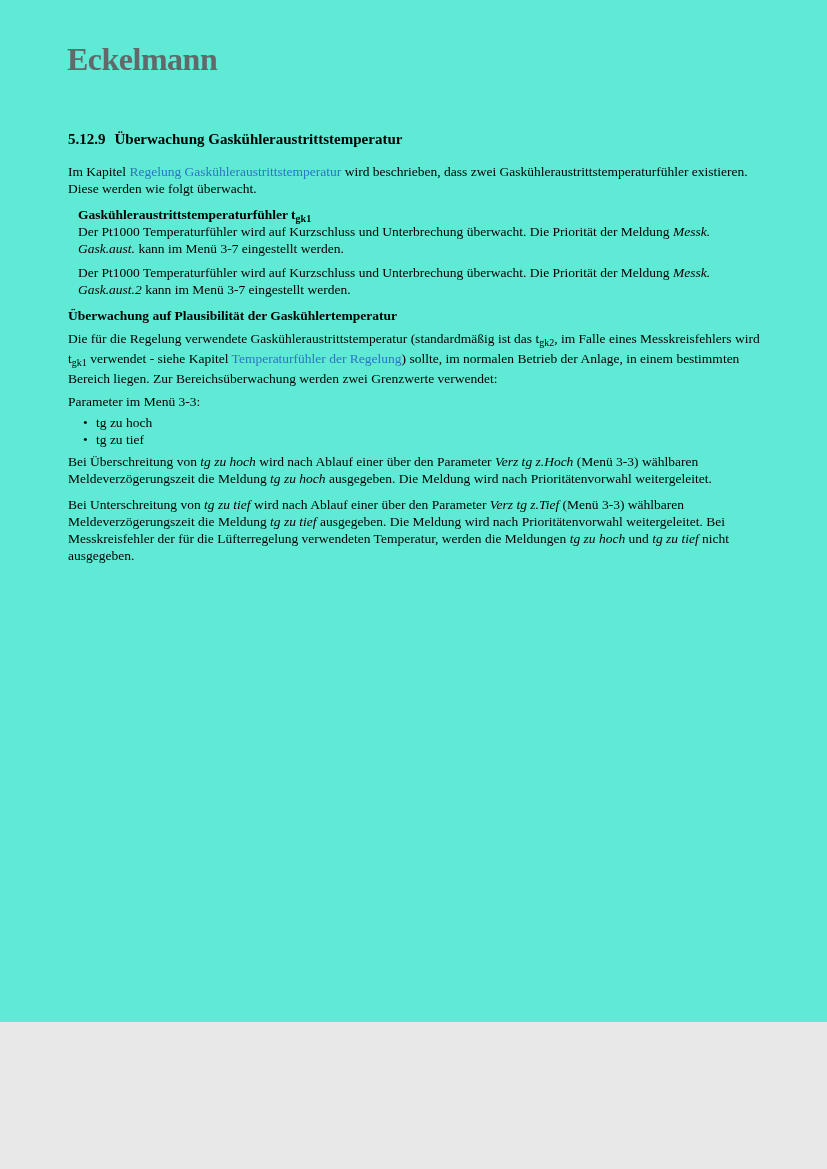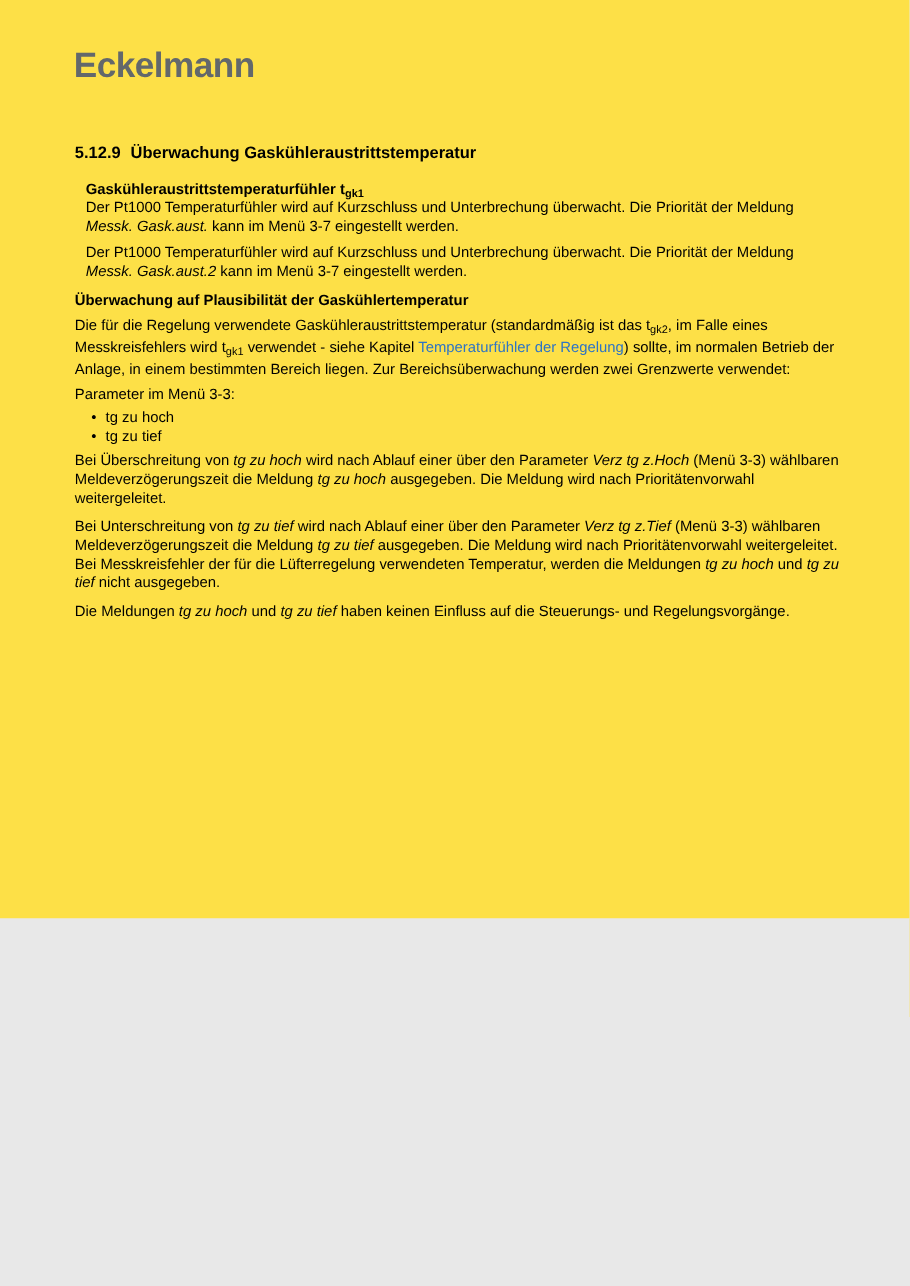--- a/index.html
+++ b/index.html
@@ -1,22 +1,22 @@
 <!DOCTYPE html>
 <html lang="de"><head>
 <meta charset="utf-8">
 <style>
   html, body { margin: 0; padding: 0; background: #e8e8e8; }
   .page {
     position: relative;
     width: 827px;
-    height: 835px;
+    height: 1022px;
     margin: 0 auto;
-    background: #fde047;
-    font-family: Liberation Sans, sans-serif;
+    background: #5eead4;
+    font-family: Liberation Serif, serif;
     color: #000000;
     overflow: hidden;
   }
   .logo {
     position: absolute;
     left: 67px;
     top: 41px;
     font-size: 32px;
     font-weight: 700;
     letter-spacing: -0.5px;
@@ -106,20 +106,21 @@
 <body>
 
 <div class="page">
 
   <div class="logo">Eckelmann</div>
 
   <div class="content">
 
     <h1 class="section-heading"><span class="num">5.12.9</span><span>Überwachung Gaskühleraustrittstemperatur</span></h1>
 
+    <p class="body para-gap"><span>Im Kapitel </span><a class="doc-link">Regelung Gaskühleraustrittstemperatur</a><span> wird beschrieben, dass zwei Gaskühleraustrittstemperaturfühler existieren. Diese werden wie folgt überwacht.</span></p>
 
     <div class="block">
       <div class="subhead"><span>Gaskühleraustrittstemperaturfühler t</span><span class="subscript">gk1</span></div>
       <p class="body"><span>Der Pt1000 Temperaturfühler wird auf Kurzschluss und Unterbrechung überwacht. Die Priorität der Meldung </span><span class="italic">Messk. Gask.aust.</span><span> kann im Menü 3-7 eingestellt werden.</span></p>
     </div>
 
     <div class="block sensor2-block">
       <p class="body"><span>Der Pt1000 Temperaturfühler wird auf Kurzschluss und Unterbrechung überwacht. Die Priorität der Meldung </span><span class="italic">Messk. Gask.aust.2</span><span> kann im Menü 3-7 eingestellt werden.</span></p>
     </div>
 
@@ -131,21 +132,20 @@
 
     <ul class="params">
       <li><span>tg zu hoch</span></li>
       <li><span>tg zu tief</span></li>
     </ul>
 
     <p class="body para-gap"><span>Bei Überschreitung von </span><span class="italic">tg zu hoch</span><span> wird nach Ablauf einer über den Parameter </span><span class="italic">Verz tg z.Hoch</span><span> (Menü 3-3) wählbaren Meldeverzögerungszeit die Meldung </span><span class="italic">tg zu hoch</span><span> ausgegeben. Die Meldung wird nach Prioritätenvorwahl weitergeleitet.</span></p>
 
     <p class="body para-gap"><span>Bei Unterschreitung von </span><span class="italic">tg zu tief</span><span> wird nach Ablauf einer über den Parameter </span><span class="italic">Verz tg z.Tief</span><span> (Menü 3-3) wählbaren Meldeverzögerungszeit die Meldung </span><span class="italic">tg zu tief</span><span> ausgegeben. Die Meldung wird nach Prioritätenvorwahl weitergeleitet. Bei Messkreisfehler der für die Lüfterregelung verwendeten Temperatur, werden die Meldungen </span><span class="italic">tg zu hoch</span><span> und </span><span class="italic">tg zu tief</span><span> nicht ausgegeben.</span></p>
 
-    <p class="body"><span>Die Meldungen </span><span class="italic">tg zu hoch</span><span> und </span><span class="italic">tg zu tief</span><span> haben keinen Einfluss auf die Steuerungs- und Regelungsvorgänge.</span></p>
 
   </div>
 
   <div class="footer">
     <span class="f-left">Kapitel V1.41 V1</span>
     <span class="f-center">13.05.2023</span>
     <span class="f-right">115/243</span>
   </div>
 
 </div>

